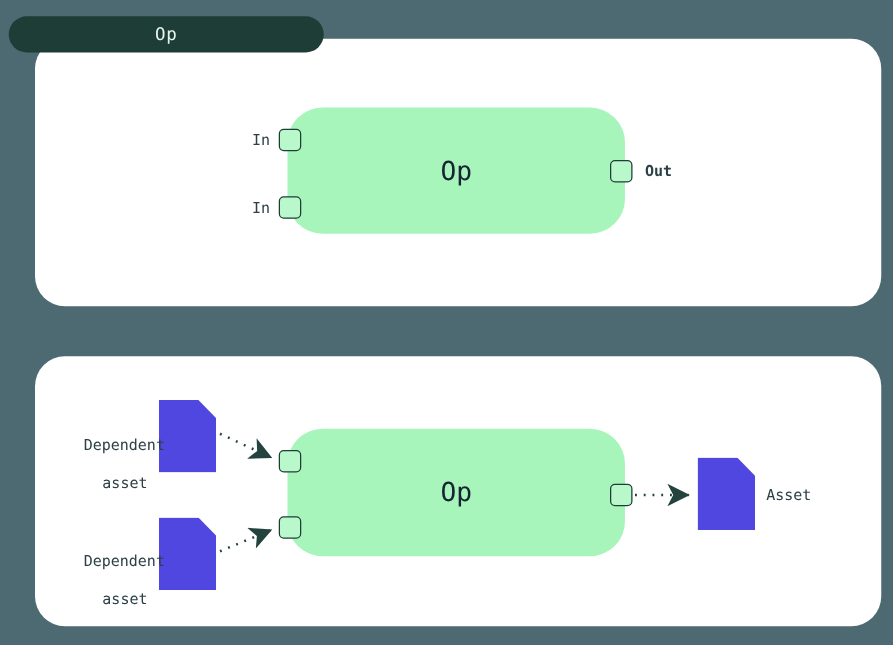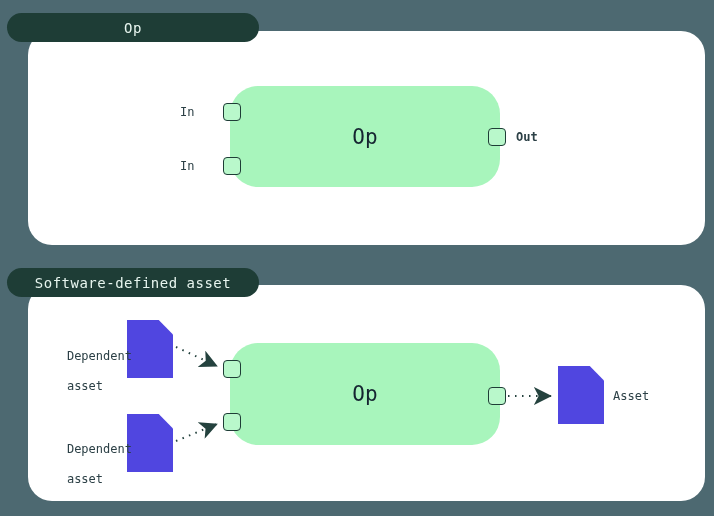--- a/index.html
+++ b/index.html
@@ -51,21 +51,21 @@
     border-radius:4px;
     z-index:2;
   }
   .lbl{
     position:absolute;
     color:var(--label-text,#2c4046);
     font-size:12px;line-height:15px;
     white-space:pre;
     z-index:2;
   }
-  .lbl.r{text-align:left;}
+  .lbl.r{text-align:right;}
   .assetdoc{
     position:absolute;width:46px;height:58px;
     background:var(--asset-fill,#5046e0);
     clip-path:polygon(0 0,69% 0,100% 25%,100% 100%,0 100%);
     z-index:2;
   }
   .arrows{
     position:absolute;left:0;top:0;
     pointer-events:none;
     z-index:2;
@@ -93,23 +93,20 @@
 
   <span class="port" style="left:223px;top:103px;"></span>
   <span class="port" style="left:223px;top:157px;"></span>
   <span class="port" style="left:488px;top:128px;"></span>
 
   <span class="lbl r" style="left:180px;top:105px;width:36px;">In</span>
   <span class="lbl r" style="left:180px;top:159px;width:36px;">In</span>
   <span class="lbl" style="left:516px;top:130px;font-weight:bold;">Out</span>
 
   <section class="panel panel2"></section>
-  <div class="pill pill2">
-    <span>Software-defined asset</span>
-  </div>
 
   <div class="opbox opbox2">
     <span class="opname">Op</span>
   </div>
 
   <span class="port" style="left:223px;top:360px;"></span>
   <span class="port" style="left:223px;top:413px;"></span>
   <span class="port" style="left:488px;top:387px;"></span>
 
   <div class="assetdoc" style="left:127px;top:320px;"></div>

